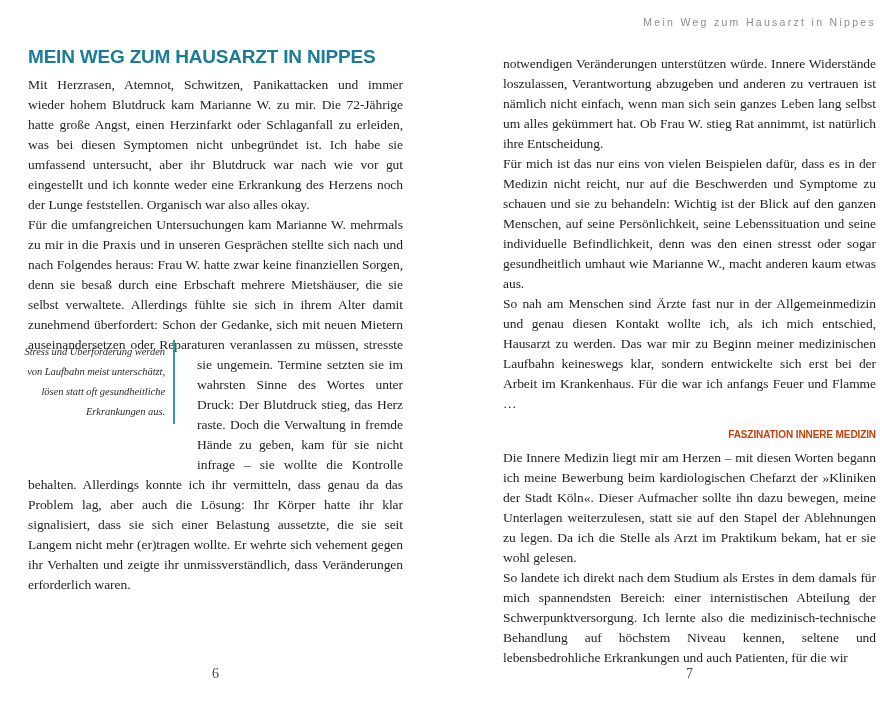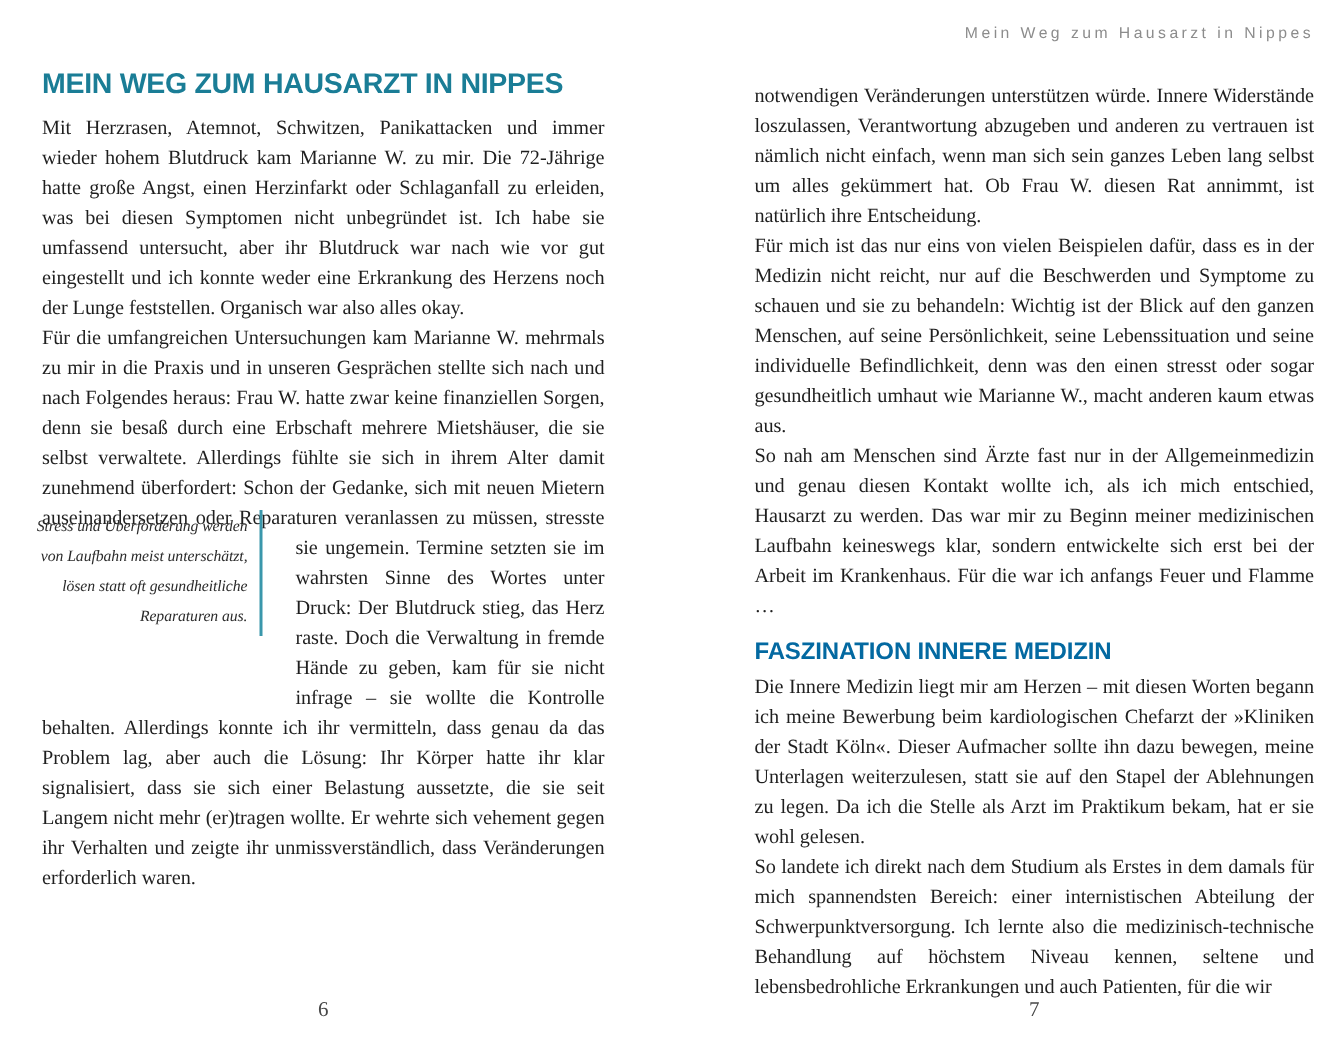--- a/index.html
+++ b/index.html
@@ -34,24 +34,25 @@
     font-weight: 700;
     font-size: 19px;
     line-height: 22px;
     letter-spacing: -0.2px;
     color: #1a7d96;
   }
   .section-heading {
     margin: 11px 0 3px 0;
     font-family: "Liberation Sans", sans-serif;
     font-weight: 700;
-    font-size: 16px;
+    font-size: 10px;
     line-height: 20px;
     letter-spacing: -0.1px;
-    color: #0369a1;
+    color: #c2410c;
+    text-align: right;
   }
   .running-header {
     margin: 16px 0 0 0;
     text-align: right;
     font-family: "Liberation Sans", sans-serif;
     font-size: 10.5px;
     line-height: 12px;
     letter-spacing: 2.3px;
     color: #8c8c8c;
   }
@@ -128,37 +129,37 @@
     <div class="body" lang="de">
       <p>Mit Herzrasen, Atemnot, Schwitzen, Panikattacken und immer wieder hohem Blutdruck kam Marianne W. zu mir. Die 72-Jährige hatte große Angst, einen Herzinfarkt oder Schlaganfall zu erleiden, was bei diesen Symptomen nicht unbegründet ist. Ich habe sie umfassend untersucht, aber ihr Blutdruck war nach wie vor gut eingestellt und ich konnte weder eine Erkrankung des Herzens noch der Lunge feststellen. Organisch war also alles okay.</p>
 
       <p>
         <span class="pq-spacer"></span>
         <span class="pq-float">
           <span class="pullquote">
             <span class="pq-line">Stress und Überforderung werden</span>
             <span class="pq-line">von Laufbahn meist unterschätzt,</span>
             <span class="pq-line">lösen statt oft gesundheitliche</span>
-            <span class="pq-line">Reparaturen aus.</span>
+            <span class="pq-line">Erkrankungen aus.</span>
             <span class="pq-rule"></span>
           </span>
         </span>
         <span>Für die umfangreichen Untersuchungen kam Marianne W. mehrmals zu mir in die Praxis und in unseren Gesprächen stellte sich nach und nach Folgendes heraus: Frau W. hatte zwar keine finanziellen Sorgen, denn sie besaß durch eine Erbschaft mehrere Mietshäuser, die sie selbst verwaltete. Allerdings fühlte sie sich in ihrem Alter damit zunehmend überfordert: Schon der Gedanke, sich mit neuen Mietern auseinandersetzen oder Reparaturen veranlassen zu müssen, stresste sie ungemein. Termine setzten sie im wahrsten Sinne des Wortes unter Druck: Der Blutdruck stieg, das Herz raste. Doch die Verwaltung in fremde Hände zu geben, kam für sie nicht infrage – sie wollte die Kontrolle behalten. Allerdings konnte ich ihr vermitteln, dass genau da das Problem lag, aber auch die Lösung: Ihr Körper hatte ihr klar signalisiert, dass sie sich einer Belastung aussetzte, die sie seit Langem nicht mehr (er)tragen wollte. Er wehrte sich vehement gegen ihr Verhalten und zeigte ihr unmissverständlich, dass Veränderungen erforderlich waren.</span>
       </p>
 
     </div>
 
     <div class="page-num">6</div>
   </div>
 
   <div class="page page-right">
     <div class="running-header">Mein Weg zum Hausarzt in Nippes</div>
 
     <div class="body" lang="de">
-      <p>notwendigen Veränderungen unterstützen würde. Innere Widerstände loszulassen, Verantwortung abzugeben und anderen zu vertrauen ist nämlich nicht einfach, wenn man sich sein ganzes Leben lang selbst um alles gekümmert hat. Ob Frau W. diesen Rat annimmt, ist natürlich ihre Entscheidung.</p>
+      <p>notwendigen Veränderungen unterstützen würde. Innere Widerstände loszulassen, Verantwortung abzugeben und anderen zu vertrauen ist nämlich nicht einfach, wenn man sich sein ganzes Leben lang selbst um alles gekümmert hat. Ob Frau W. stieg Rat annimmt, ist natürlich ihre Entscheidung.</p>
       <p>Für mich ist das nur eins von vielen Beispielen dafür, dass es in der Medizin nicht reicht, nur auf die Beschwerden und Symptome zu schauen und sie zu behandeln: Wichtig ist der Blick auf den ganzen Menschen, auf seine Persönlichkeit, seine Lebenssituation und seine individuelle Befindlichkeit, denn was den einen stresst oder sogar gesundheitlich umhaut wie Marianne W., macht anderen kaum etwas aus.</p>
       <p>So nah am Menschen sind Ärzte fast nur in der Allgemeinmedizin und genau diesen Kontakt wollte ich, als ich mich entschied, Hausarzt zu werden. Das war mir zu Beginn meiner medizinischen Laufbahn keineswegs klar, sondern entwickelte sich erst bei der Arbeit im Krankenhaus. Für die war ich anfangs Feuer und Flamme …</p>
 
       <h2 class="section-heading">FASZINATION INNERE MEDIZIN</h2>
 
       <p>Die Innere Medizin liegt mir am Herzen – mit diesen Worten begann ich meine Bewerbung beim kardiologischen Chefarzt der »Kliniken der Stadt Köln«. Dieser Aufmacher sollte ihn dazu bewegen, meine Unterlagen weiterzulesen, statt sie auf den Stapel der Ablehnungen zu legen. Da ich die Stelle als Arzt im Praktikum bekam, hat er sie wohl gelesen.</p>
       <p>So landete ich direkt nach dem Studium als Erstes in dem damals für mich spannendsten Bereich: einer internistischen Abteilung der Schwerpunktversorgung. Ich lernte also die medizinisch-technische Behandlung auf höchstem Niveau kennen, seltene und lebensbedrohliche Erkrankungen und auch Patienten, für die wir</p>
     </div>
 
     <div class="page-num">7</div>

